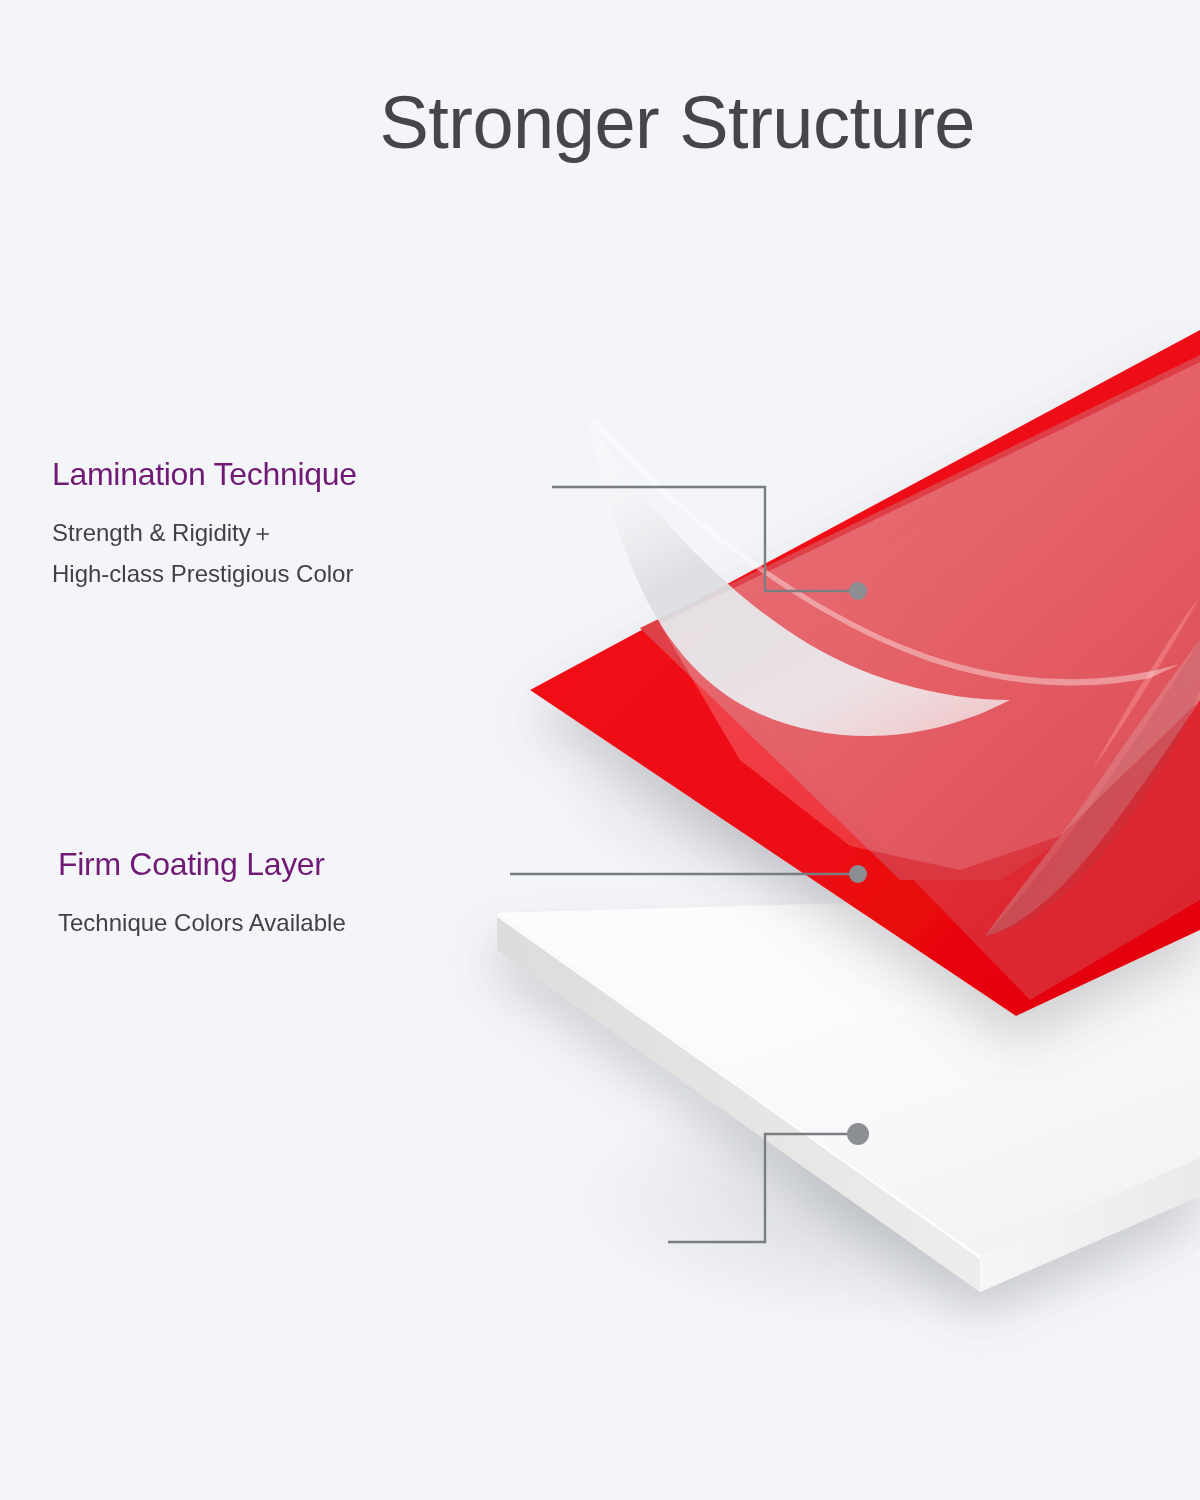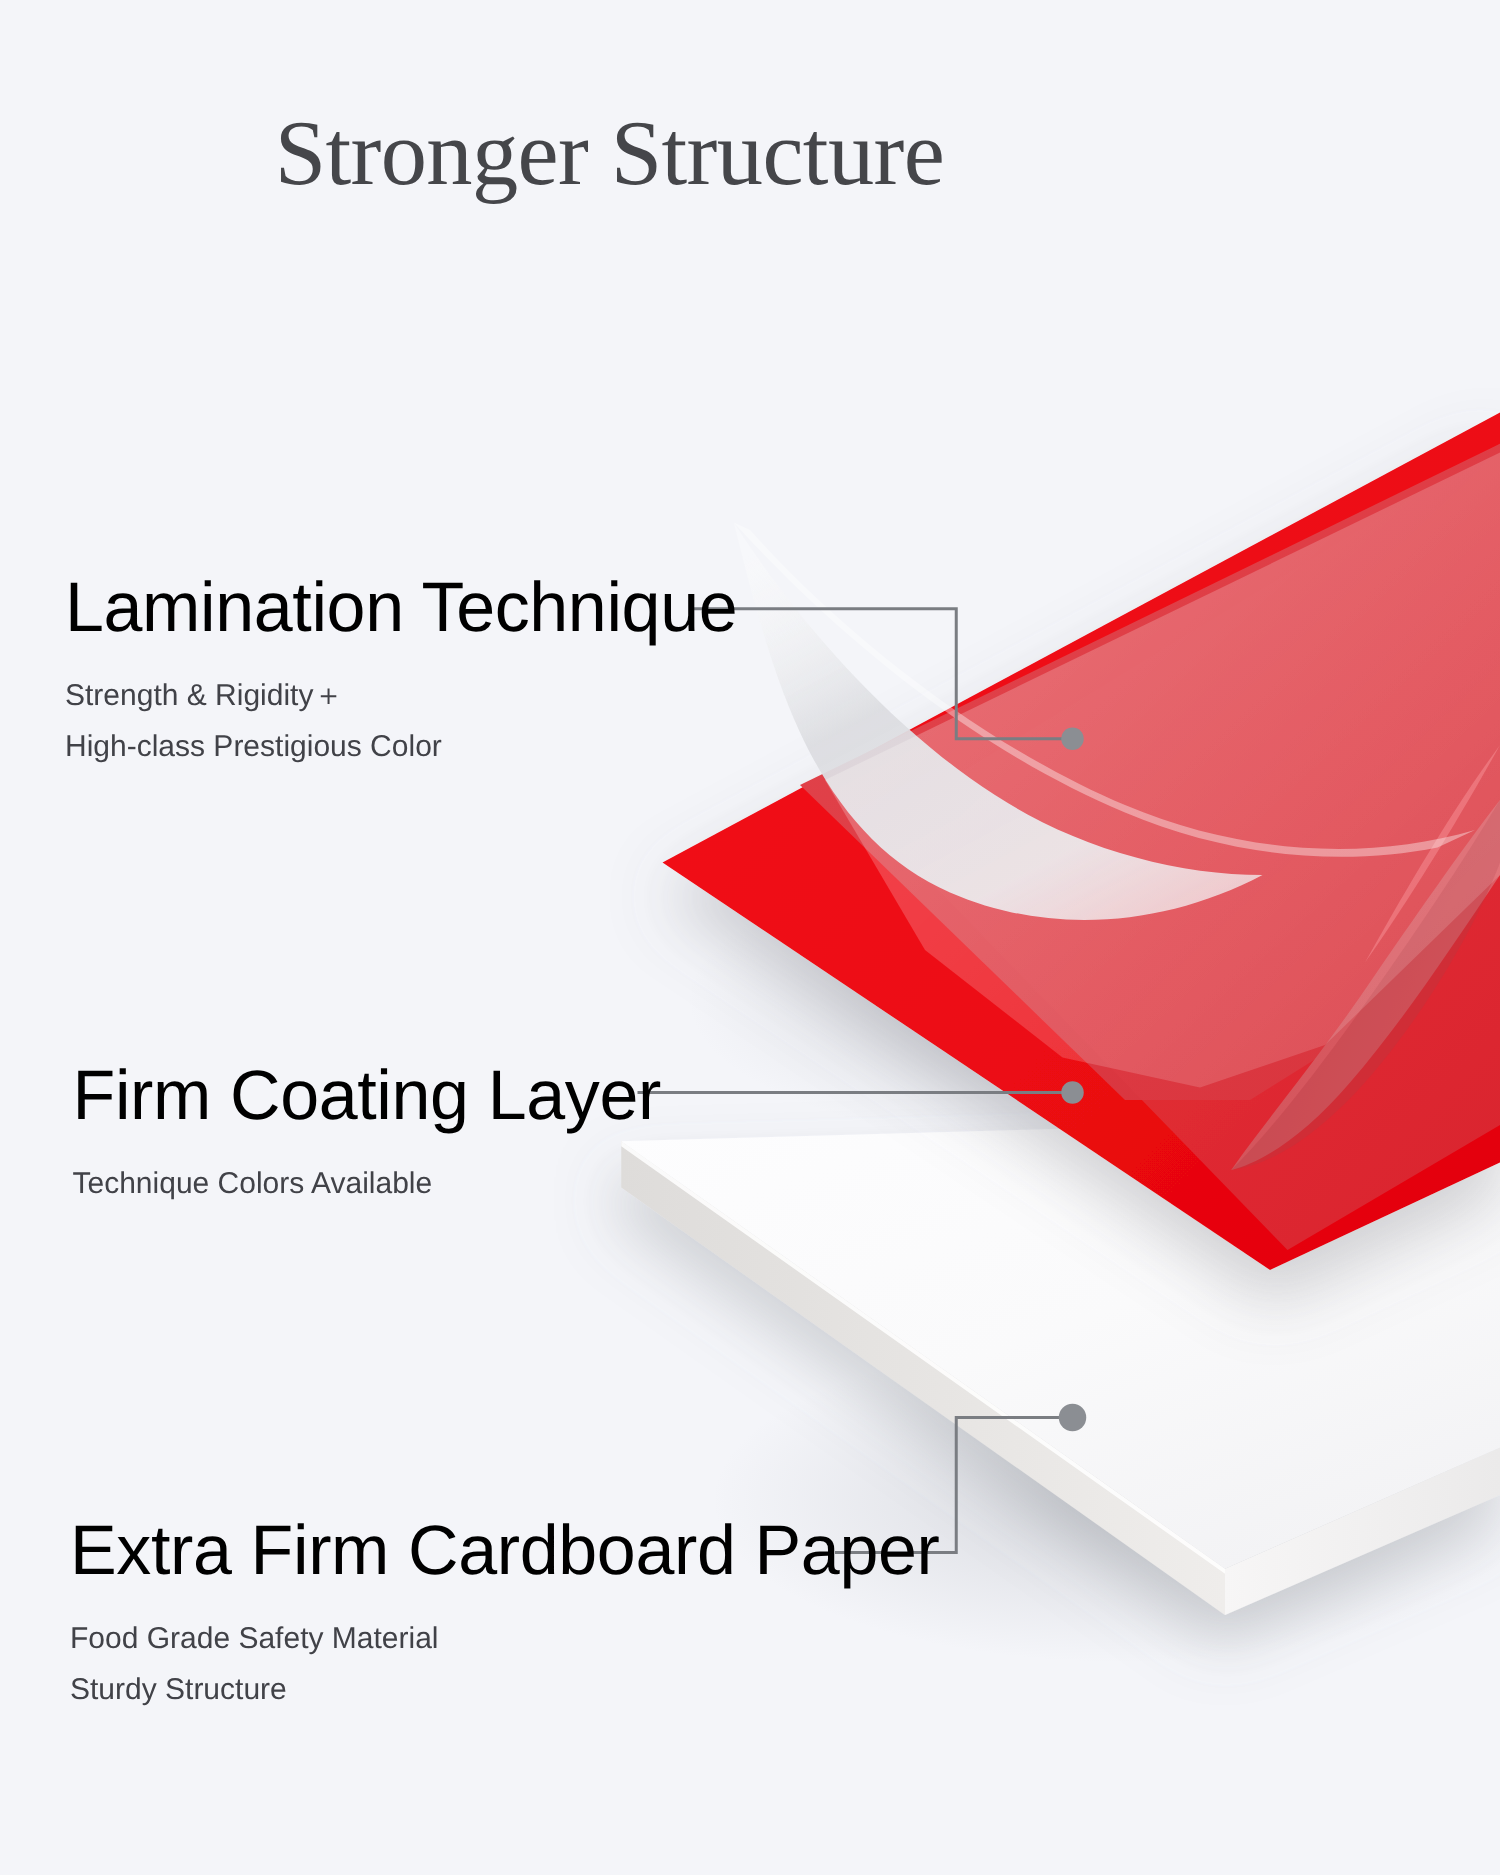--- a/index.html
+++ b/index.html
@@ -29,39 +29,38 @@
     height: 1500px;
     pointer-events: none;
   }
 
   
   .page-title {
     position: absolute;
     left: 0;
     top: 86px;
     width: 975px;
-    text-align: center;
+    text-align: right;
     font-size: 74px;
     line-height: 1.0;
     font-weight: 400;
     color: #45464a;
     letter-spacing: -0.5px;
     white-space: nowrap;
-    font-family: Liberation Serif, serif;
   }
 
   
   .callout {
     position: absolute;
   }
   .callout-heading {
-    font-size: 56px;
+    font-size: 32px;
     line-height: 1.0;
     font-weight: 400;
-    color: #000000;
+    color: #701a75;
     letter-spacing: -0.3px;
     white-space: nowrap;
   }
   .callout-lines {
     margin-top: 22px;
   }
   .callout-line {
     font-size: 24px;
     line-height: 41px;
     color: #414248;
@@ -221,21 +220,14 @@
     </div>
   </div>
 
   <div class="callout" id="callout-coating">
     <div class="callout-heading">Firm Coating Layer</div>
     <div class="callout-lines">
       <div class="callout-line">Technique Colors Available</div>
     </div>
   </div>
 
-  <div class="callout" id="callout-cardboard">
-    <div class="callout-heading">Extra Firm Cardboard Paper</div>
-    <div class="callout-lines">
-      <div class="callout-line">Food Grade Safety Material</div>
-      <div class="callout-line">Sturdy Structure</div>
-    </div>
-  </div>
 
 </div>
 
 </body></html>

